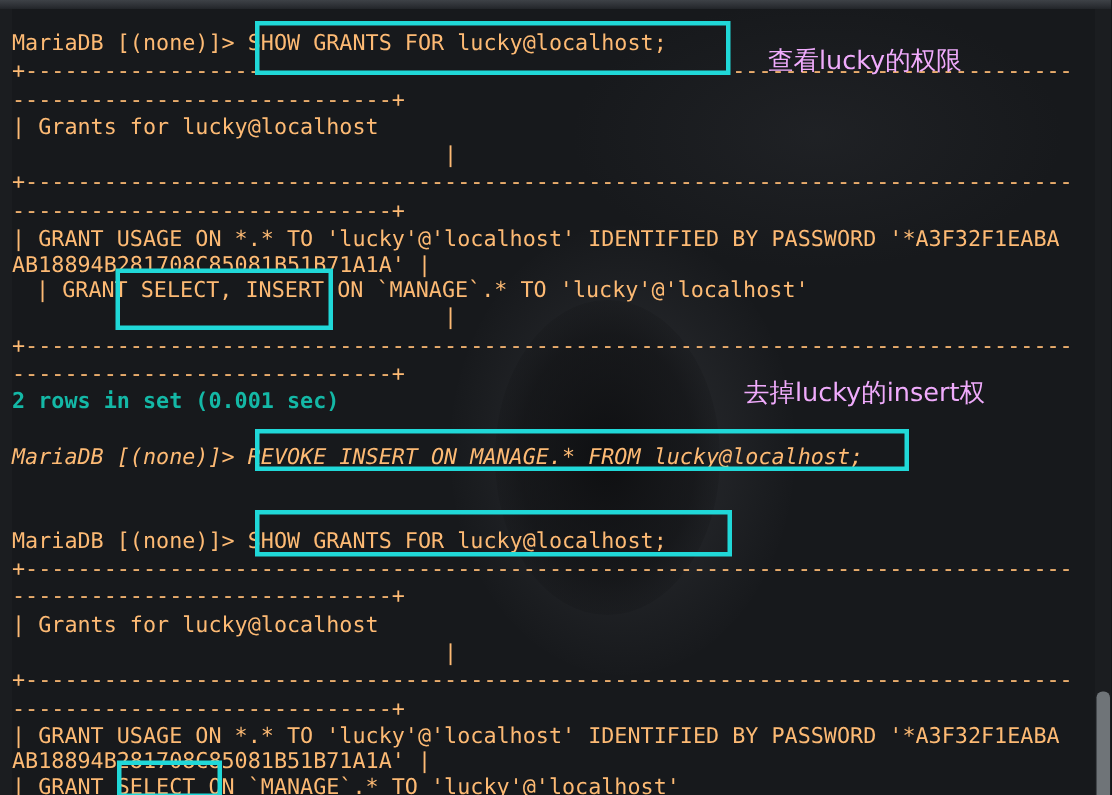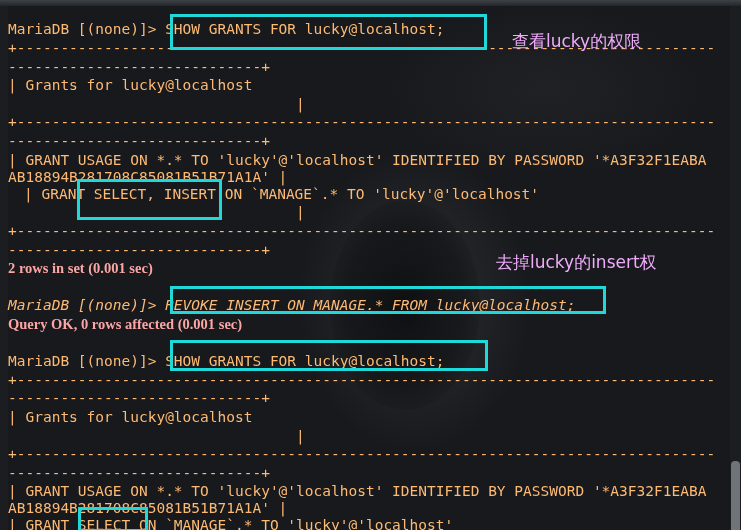--- a/index.html
+++ b/index.html
@@ -63,21 +63,21 @@
   .line {
     position: absolute;
     left: 0;
     white-space: pre;
     font-size: 14.5px;
     line-height: 24px;
     height: 24px;
     letter-spacing: 0px;
     color: #d6d8d6;
   }
-  .line.red   { color: #fca5a5; font-weight: bold; font-family: Liberation Serif, serif; }
+  .line.red   { color: #14b8a6; font-weight: bold; }
   .line.white { color: #fdba74; }
 
   
   .hl-box {
     position: absolute;
     border: 3px solid #20d8d8;
     box-sizing: border-box;
     background: transparent;
     pointer-events: auto;
   }
@@ -132,21 +132,20 @@
       <div class="line white" style="left: 0px; top: 104px;">+--------------------------------------------------------------------------------</div>
       <div class="line white" style="left: 0px; top: 123px;">-----------------------------+</div>
       <div class="line white" style="left: 0px; top: 142px;">| GRANT USAGE ON *.* TO 'lucky'@'localhost' IDENTIFIED BY PASSWORD '*A3F32F1EABA</div>
       <div class="line white" style="left: 0px; top: 159px;">AB18894B281708C85081B51B71A1A' |</div>
       <div class="line white" style="left: 0px; top: 176px; margin-left: 16px;">| GRANT SELECT, INSERT ON `MANAGE`.* TO 'lucky'@'localhost'</div>
       <div class="line white" style="left: 288px; top: 194px;">|</div>
       <div class="line white" style="left: 0px; top: 213px;">+--------------------------------------------------------------------------------</div>
       <div class="line white" style="left: 0px; top: 232px;">-----------------------------+</div>
       <div class="line red" style="left: 0px; top: 250px;">2 rows in set (0.001 sec)</div>
       <div class="line white" style="left: 0px; top: 287px; font-style: italic;">MariaDB [(none)]&gt; REVOKE INSERT ON MANAGE.* FROM lucky@localhost;</div>
-      <div class="line red" style="left: 0px; top: 306px;">Query OK, 0 rows affected (0.001 sec)</div>
       <div class="line white" style="left: 0px; top: 343px;">MariaDB [(none)]&gt; SHOW GRANTS FOR lucky@localhost;</div>
       <div class="line white" style="left: 0px; top: 362px;">+--------------------------------------------------------------------------------</div>
       <div class="line white" style="left: 0px; top: 380px;">-----------------------------+</div>
       <div class="line white" style="left: 0px; top: 399px;">| Grants for lucky@localhost</div>
       <div class="line white" style="left: 288px; top: 418px;">|</div>
       <div class="line white" style="left: 0px; top: 436px;">+--------------------------------------------------------------------------------</div>
       <div class="line white" style="left: 0px; top: 455px;">-----------------------------+</div>
       <div class="line white" style="left: 0px; top: 473px;">| GRANT USAGE ON *.* TO 'lucky'@'localhost' IDENTIFIED BY PASSWORD '*A3F32F1EABA</div>
       <div class="line white" style="left: 0px; top: 490px;">AB18894B281708C85081B51B71A1A' |</div>
       <div class="line white" style="left: 0px; top: 507px;">| GRANT SELECT ON `MANAGE`.* TO 'lucky'@'localhost'</div>

